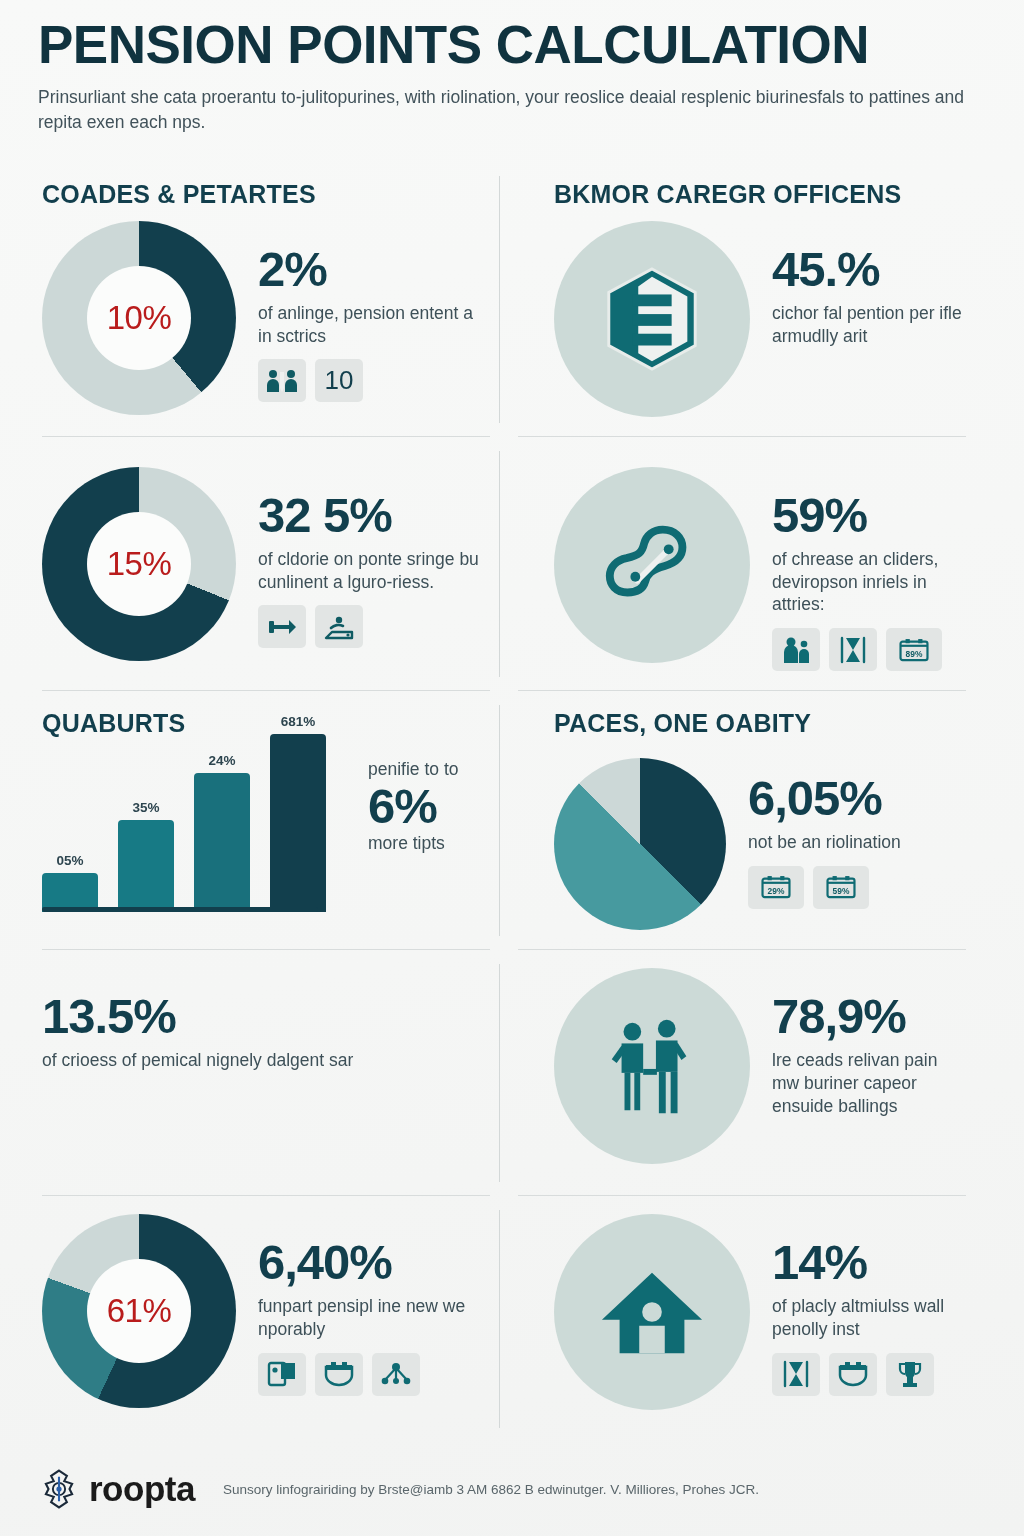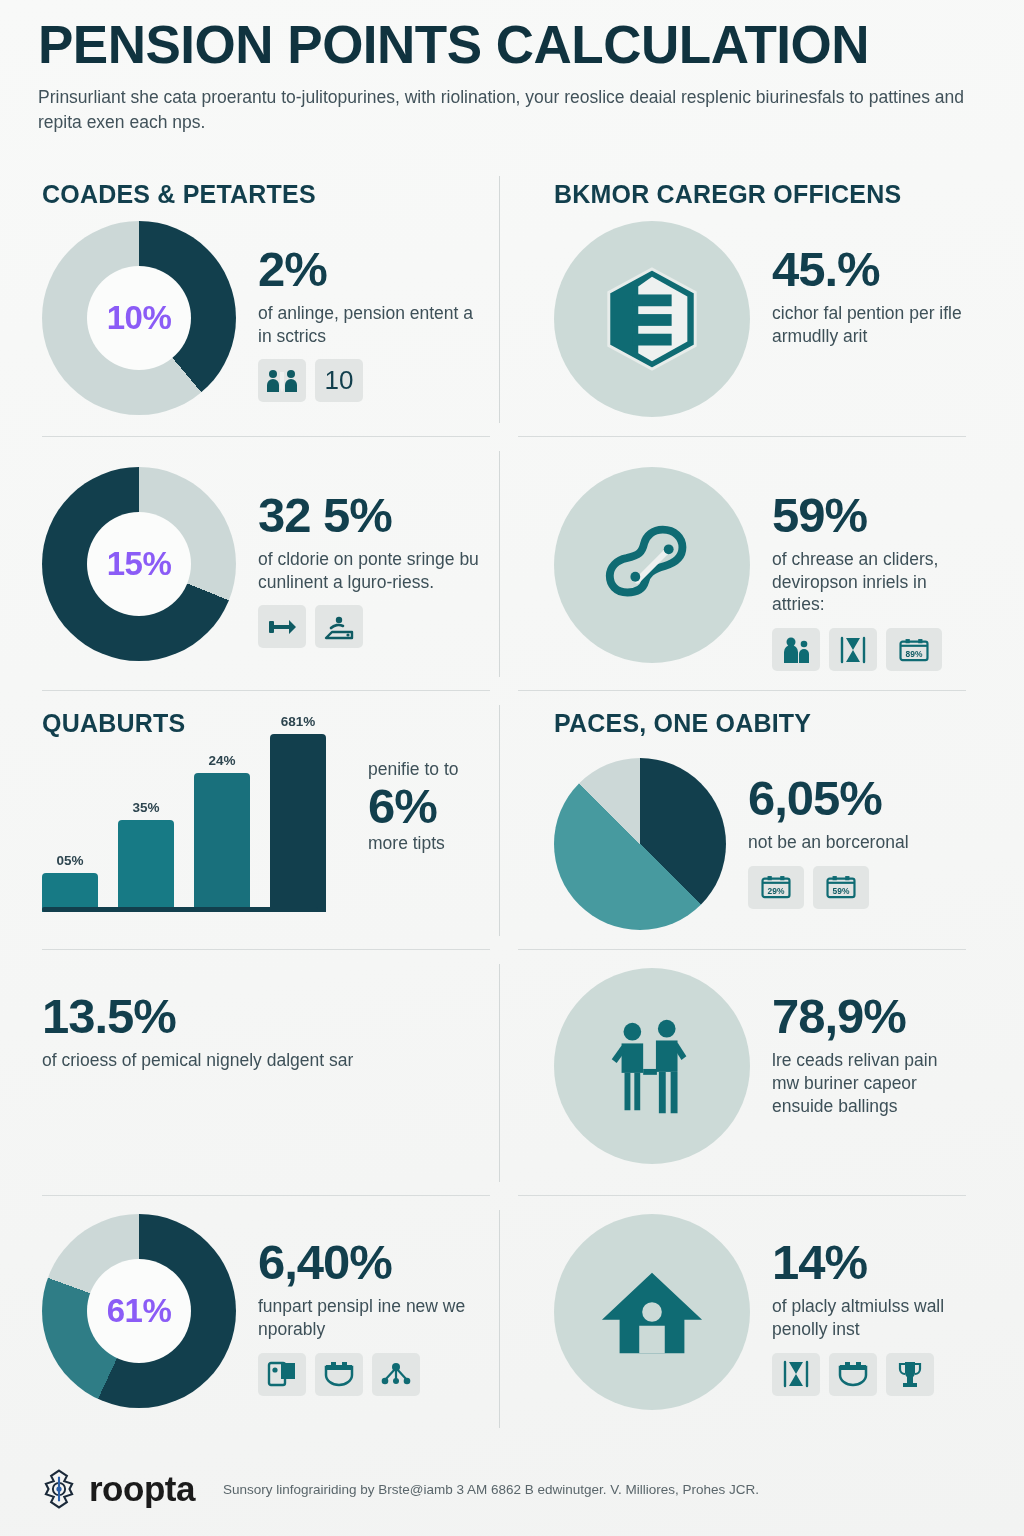--- a/index.html
+++ b/index.html
@@ -87,21 +87,21 @@
   .donut .hole {
     position: absolute;
     left: 50%; top: 50%;
     transform: translate(-50%,-50%);
     width: 104px; height: 104px;
     border-radius: 50%;
     background: #fbfcfb;
     display: flex; align-items: center; justify-content: center;
   }
   .donut .hole span {
-    font-size: 33px; font-weight: 700; color: #8b5cf6; letter-spacing: -0.5px;
+    font-size: 33px; font-weight: 400; color: #b91c1c; letter-spacing: -0.5px;
   }
 
   
   .pie {
     width: 172px; height: 172px; border-radius: 50%;
     flex: 0 0 172px;
     margin-top: 8px;
   }
 
   
@@ -323,21 +323,21 @@
         </div>
       </div>
     </div>
 
     <div class="cell right hline">
       <div class="sec-title">PACES, ONE OABITY</div>
       <div class="row">
         <div class="pie" style="background:conic-gradient(#123f4d 0deg 135deg, #479a9f 135deg 315deg, #ccd8d7 315deg 360deg);"></div>
         <div class="stat">
           <div class="big">6,05%</div>
-          <div class="desc">not be an borceronal</div>
+          <div class="desc">not be an riolination</div>
           <div class="badges">
             <div class="badge wide">
               <svg viewBox="0 0 38 30">
                 <rect x="3" y="5" width="32" height="22" rx="2.5" fill="none" stroke="#0f6b73" stroke-width="2.6"></rect>
                 <path d="M3 10h32" stroke="#0f6b73" stroke-width="2.6"></path>
                 <rect x="9" y="2" width="5" height="5" fill="#0f6b73"></rect>
                 <rect x="24" y="2" width="5" height="5" fill="#0f6b73"></rect>
                 <text x="19" y="23" font-size="10" font-weight="bold" fill="#0f5b63" text-anchor="middle" font-family="Liberation Sans, sans-serif">29%</text>
               </svg>
             </div>

